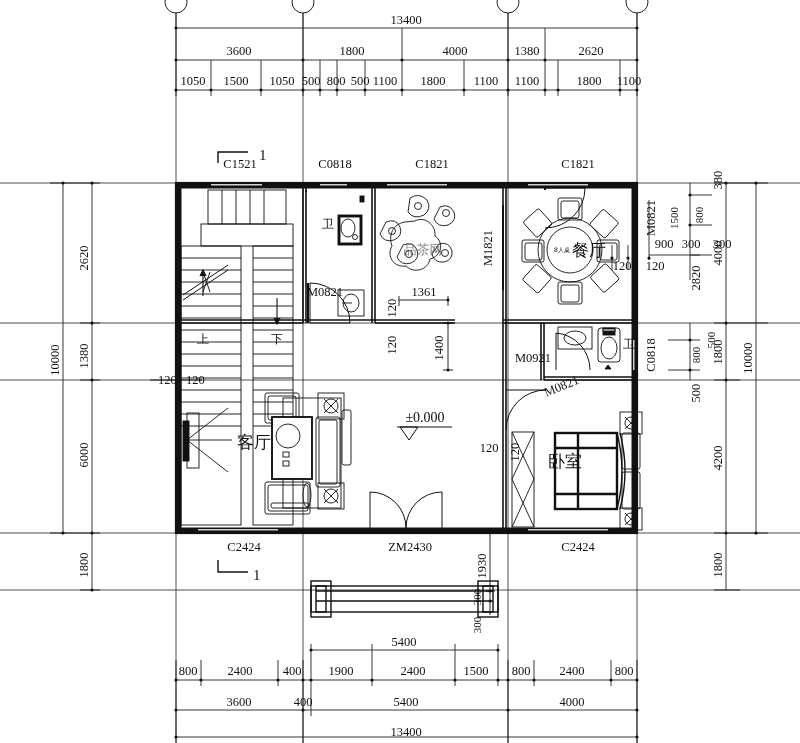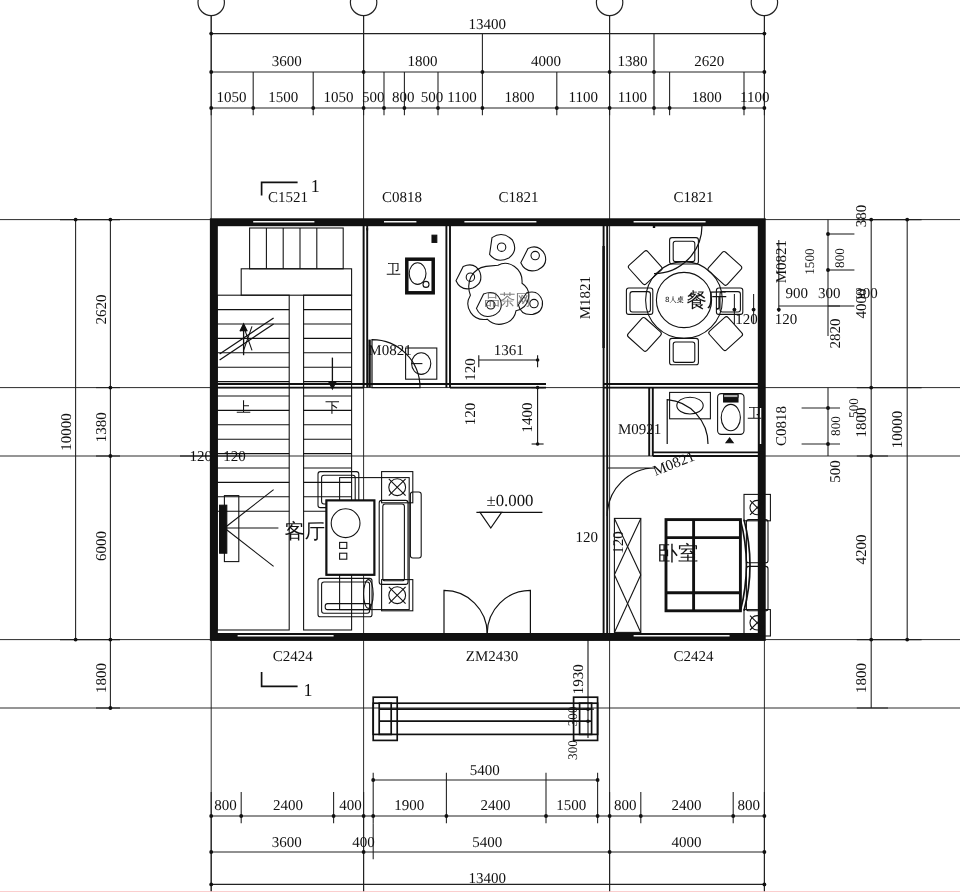--- a/index.html
+++ b/index.html
@@ -1,18 +1,18 @@
 <!DOCTYPE html>
 <html><head>
 <meta charset="utf-8">
 <style>
   html,body{margin:0;padding:0;background:#ffffff;}
   body{width:800px;height:743px;overflow:hidden;
        font-family:"Liberation Serif","DejaVu Serif",serif;color:#111;}
-  #stage{position:relative;width:800px;height:743px;background:#ef4444;}
+  #stage{position:relative;width:800px;height:743px;background:#7dd3fc;}
   svg{display:block;}
   .dimtext{font-family:"Liberation Serif","DejaVu Serif",serif;font-size:12.5px;fill:#111;}
   .dimtext-sm{font-family:"Liberation Serif","DejaVu Serif",serif;font-size:11px;fill:#111;}
   .roomtext{font-family:"DejaVu Sans","Liberation Sans",sans-serif;font-size:17px;fill:#111;}
   .roomtext-sm{font-family:"DejaVu Sans","Liberation Sans",sans-serif;font-size:12px;fill:#111;}
   .tinytext{font-family:"DejaVu Sans","Liberation Sans",sans-serif;font-size:6px;fill:#111;}
   .wm{font-family:"DejaVu Sans","Liberation Sans",sans-serif;font-size:13px;fill:#555;opacity:.75;}
 </style>
 </head>
 <body>

